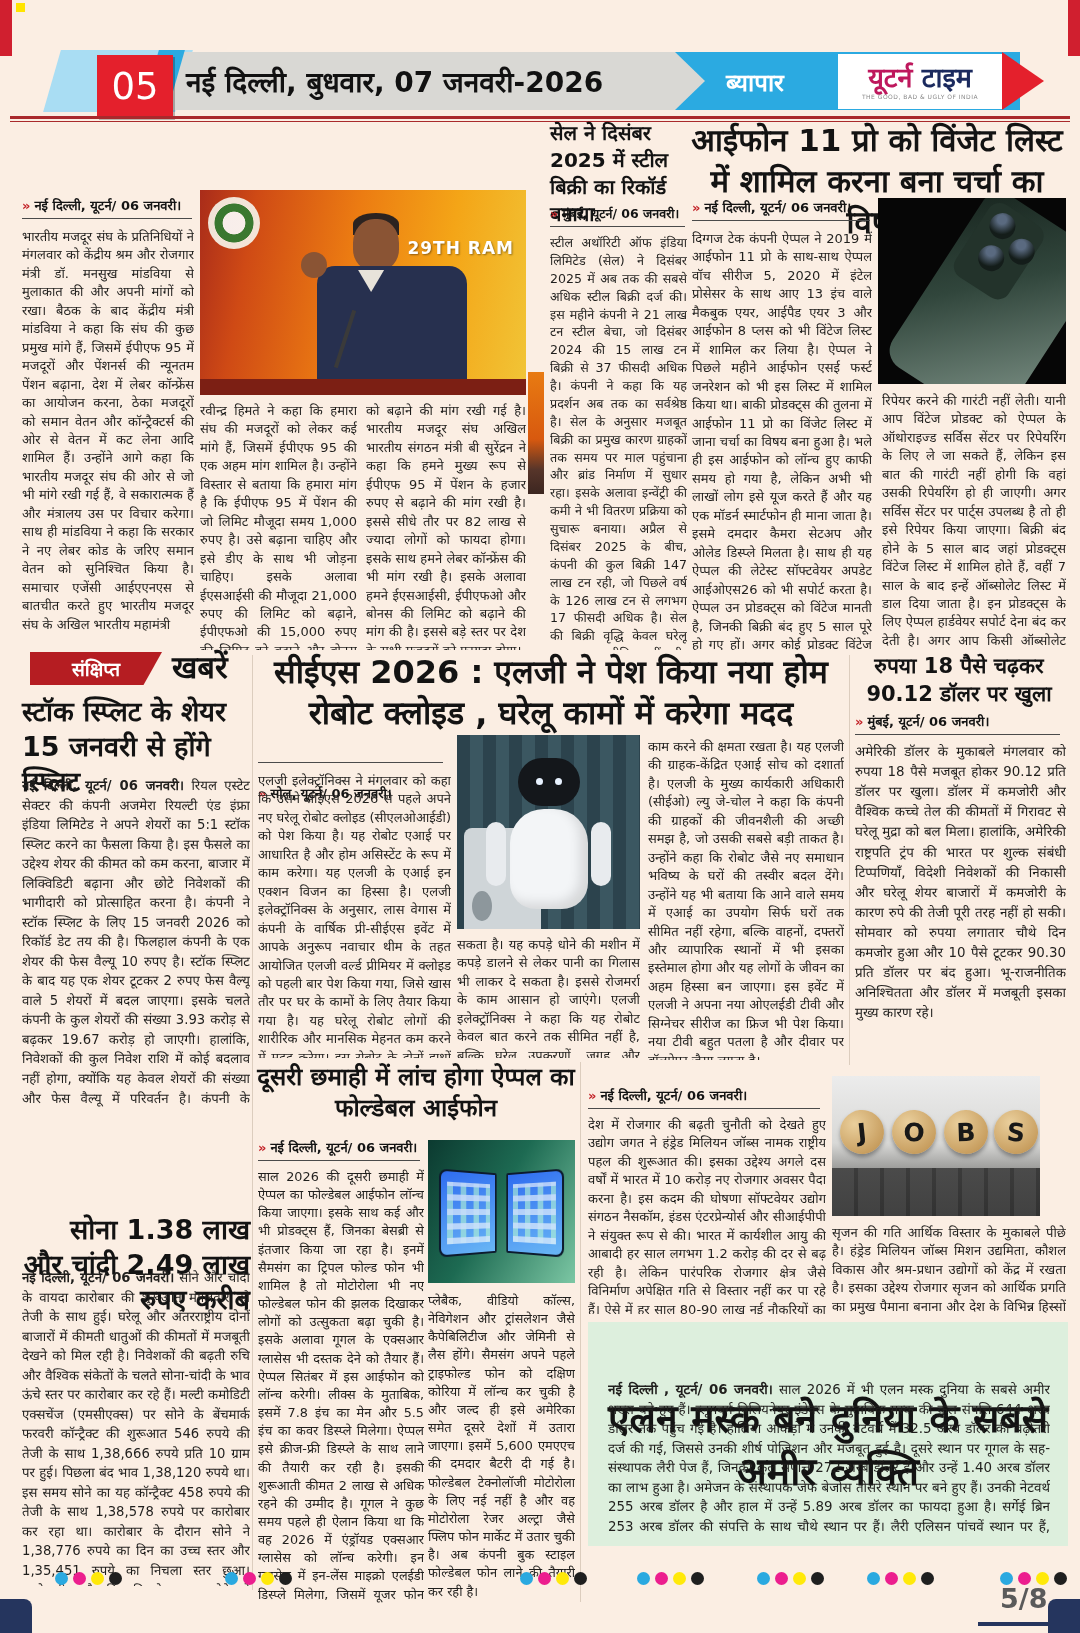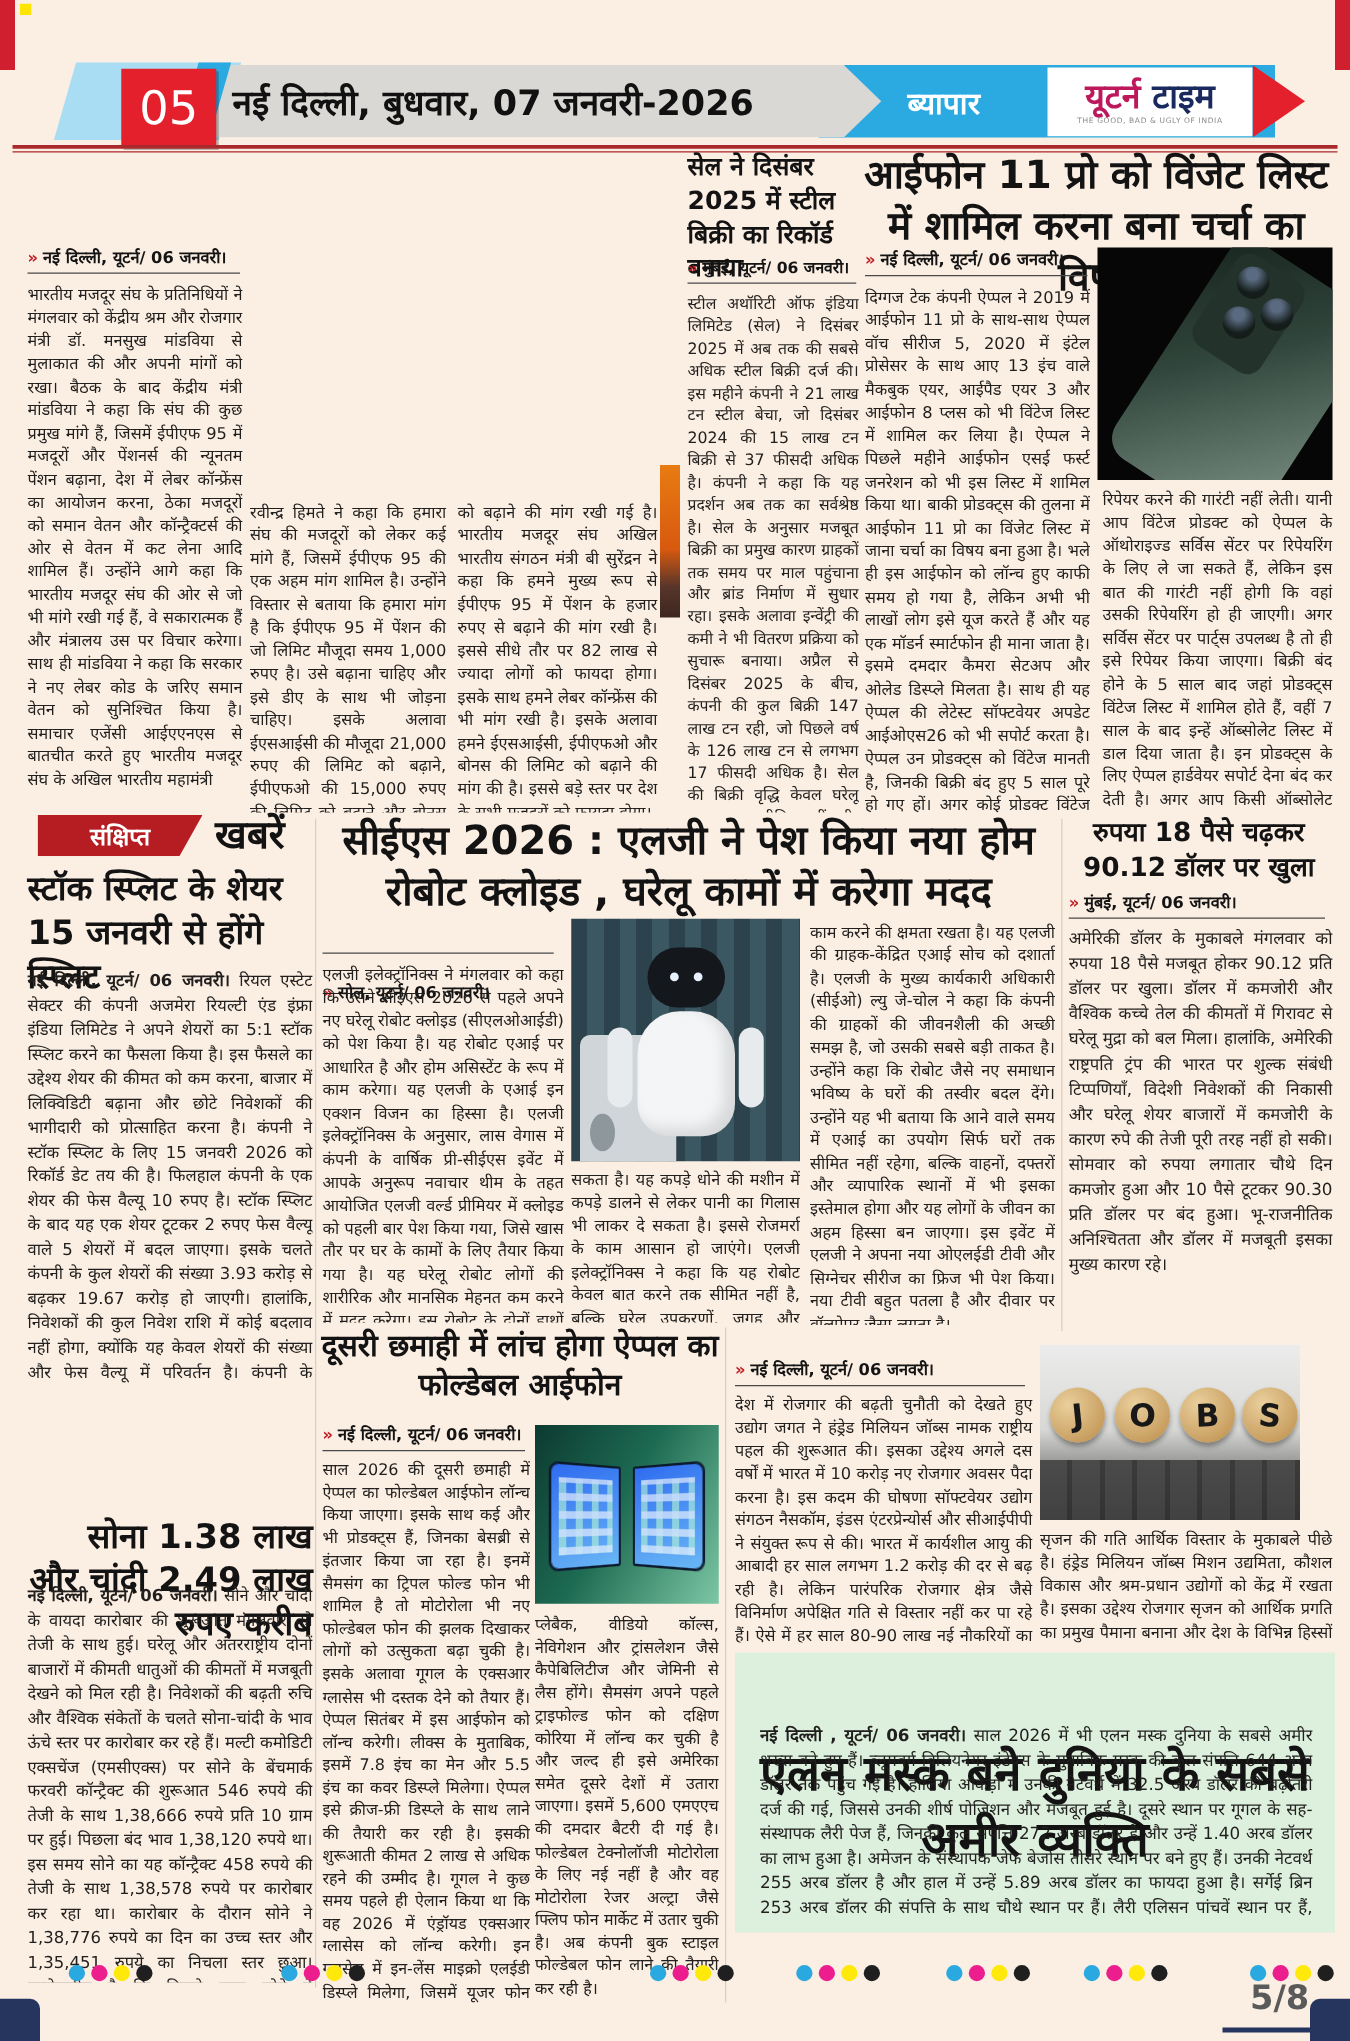--- a/index.html
+++ b/index.html
@@ -118,20 +118,31 @@
   </div>
   <div class="abs hdr-redarrow"></div>
   <div class="abs rule-thick"></div>
   <div class="abs rule-thin"></div>
 
   <div class="abs byline" style="left:22px; top:196px; width:178px;">
     <span class="bmark">»</span><span>नई दिल्ली, यूटर्न/ 06 जनवरी।</span>
   </div>
   <div class="abs brule" style="left:22px; top:218px; width:170px;"></div>
 
+  <div class="photo photo-bms">
+    <div class="bms-emblem"></div>
+    <div class="bms-hair"></div>
+    <div class="bms-head"></div>
+    <div class="bms-body"></div>
+    <div class="bms-collar"></div>
+    <div class="bms-hand"></div>
+    <div class="bms-mic"></div>
+    <div class="bms-podium"></div>
+    <div class="bms-phototext">29TH RAM</div>
+  </div>
   <div class="abs bms-sliver"></div>
 
   <div class="abs body-txt" style="left:22px; top:228px; width:172px; height:422px; font-size:13px;">भारतीय मजदूर संघ के प्रतिनिधियों ने मंगलवार को केंद्रीय श्रम और रोजगार मंत्री डॉ. मनसुख मांडविया से मुलाकात की और अपनी मांगों को रखा। बैठक के बाद केंद्रीय मंत्री मांडविया ने कहा कि संघ की कुछ प्रमुख मांगे हैं, जिसमें ईपीएफ 95 में मजदूरों और पेंशनर्स की न्यूनतम पेंशन बढ़ाना, देश में लेबर कॉन्फ्रेंस का आयोजन करना, ठेका मजदूरों को समान वेतन और कॉन्ट्रैक्टर्स की ओर से वेतन में कट लेना आदि शामिल हैं। उन्होंने आगे कहा कि भारतीय मजदूर संघ की ओर से जो भी मांगे रखी गई हैं, वे सकारात्मक हैं और मंत्रालय उस पर विचार करेगा। साथ ही मांडविया ने कहा कि सरकार ने नए लेबर कोड के जरिए समान वेतन को सुनिश्चित किया है। समाचार एजेंसी आईएएनएस से बातचीत करते हुए भारतीय मजदूर संघ के अखिल भारतीय महामंत्री</div>
   <div class="abs body-txt" style="left:200px; top:402px; width:157px; height:248px; font-size:13px;">रवीन्द्र हिमते ने कहा कि हमारा संघ की मजदूरों को लेकर कई मांगे हैं, जिसमें ईपीएफ 95 की एक अहम मांग शामिल है। उन्होंने विस्तार से बताया कि हमारा मांग है कि ईपीएफ 95 में पेंशन की जो लिमिट मौजूदा समय 1,000 रुपए है। उसे बढ़ाना चाहिए और इसे डीए के साथ भी जोड़ना चाहिए। इसके अलावा ईएसआईसी की मौजूदा 21,000 रुपए की लिमिट को बढ़ाने, ईपीएफओ की 15,000 रुपए की लिमिट को बढ़ाने और बोनस की 7,000 रुपए की लिमिट</div>
   <div class="abs body-txt" style="left:366px; top:402px; width:160px; height:248px; font-size:13px;">को बढ़ाने की मांग रखी गई है। भारतीय मजदूर संघ अखिल भारतीय संगठन मंत्री बी सुरेंद्रन ने कहा कि हमने मुख्य रूप से ईपीएफ 95 में पेंशन के हजार रुपए से बढ़ाने की मांग रखी है। इससे सीधे तौर पर 82 लाख से ज्यादा लोगों को फायदा होगा। इसके साथ हमने लेबर कॉन्फ्रेंस की भी मांग रखी है। इसके अलावा हमने ईएसआईसी, ईपीएफओ और बोनस की लिमिट को बढ़ाने की मांग की है। इससे बड़े स्तर पर देश के सभी मजदूरों को फायदा होगा।</div>
 
   <div class="abs hl" style="left:550px; top:120px; width:138px; font-size:20px; line-height:1.35; text-align:left;">सेल ने दिसंबर 2025 में स्टील बिक्री का रिकॉर्ड बनाया</div>
   <div class="abs byline" style="left:550px; top:205px; width:138px; font-size:12.5px;">
     <span class="bmark">»</span><span>मुंबई, यूटर्न/ 06 जनवरी।</span>
   </div>

